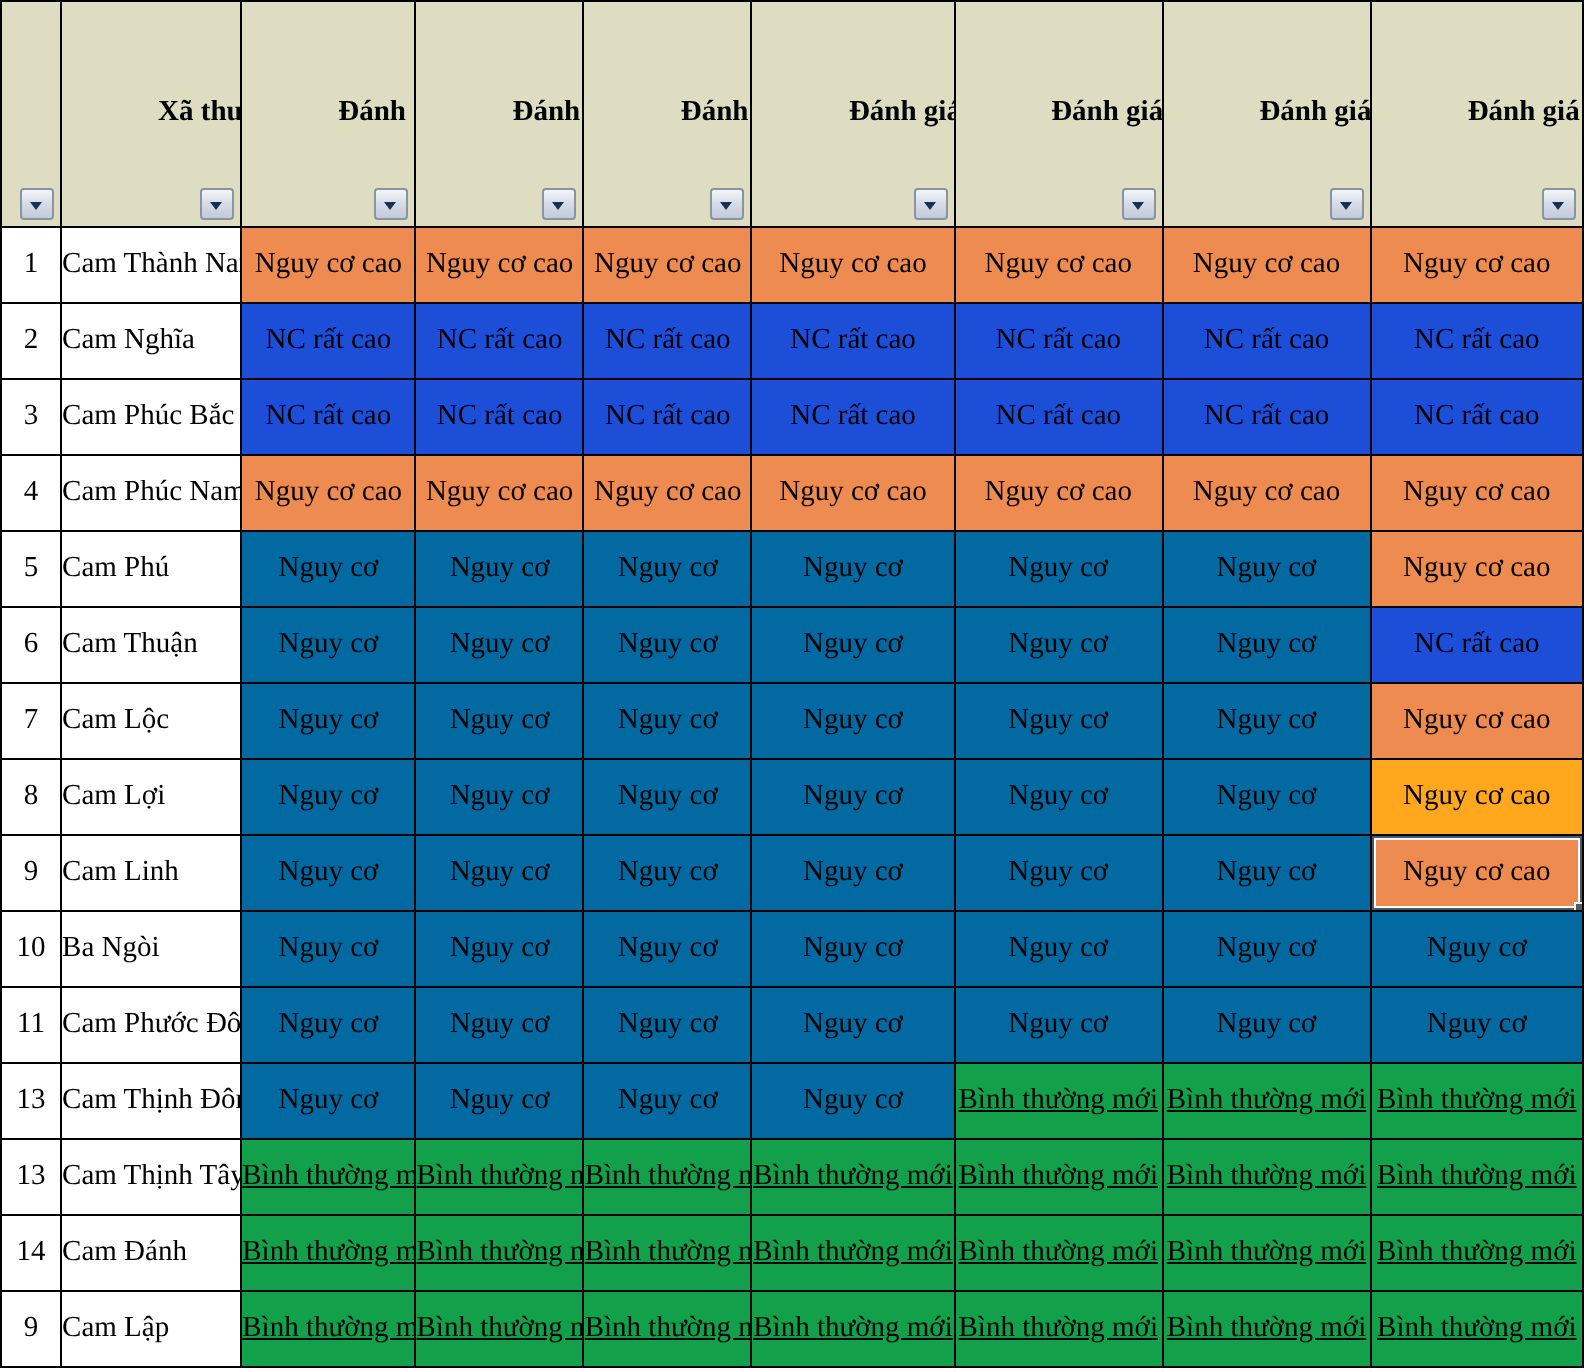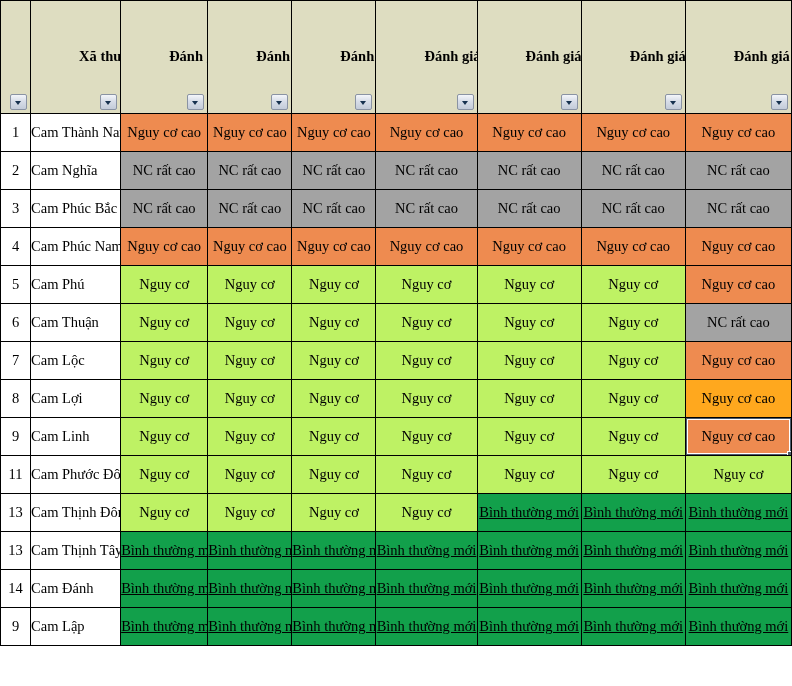--- a/index.html
+++ b/index.html
@@ -97,22 +97,22 @@
     word-wrap: break-word;
   }
   td.val {
     text-align: center;
     padding: 0 1px;
   }
 
   
   .c-high      { background: #EE8B50; }   
   .c-high2     { background: #FFA81E; }   
-  .c-veryhigh  { background: #a3a3a3; }   
-  .c-risk      { background: #bef264; }   
+  .c-veryhigh  { background: #1d4ed8; }   
+  .c-risk      { background: #0369a1; }   
   .c-normal    { background: #12A04B; text-decoration: underline; }
 
   
   td.active {
     position: relative;
   }
   td.active .selbox {
     position: absolute;
     left: -1px;
     top: -1px;
@@ -283,20 +283,31 @@
           <td class="name">Cam Linh</td>
           <td class="val c-risk"><span>Nguy cơ</span></td>
           <td class="val c-risk"><span>Nguy cơ</span></td>
           <td class="val c-risk"><span>Nguy cơ</span></td>
           <td class="val c-risk"><span>Nguy cơ</span></td>
           <td class="val c-risk"><span>Nguy cơ</span></td>
           <td class="val c-risk"><span>Nguy cơ</span></td>
           <td class="val c-high active"><span>Nguy cơ cao</span><span class="selbox"></span><span class="selhandle"></span></td>
         </tr>
         <tr style="height: 38px;">
+          <td class="num">10</td>
+          <td class="name">Ba Ngòi</td>
+          <td class="val c-risk"><span>Nguy cơ</span></td>
+          <td class="val c-risk"><span>Nguy cơ</span></td>
+          <td class="val c-risk"><span>Nguy cơ</span></td>
+          <td class="val c-risk"><span>Nguy cơ</span></td>
+          <td class="val c-risk"><span>Nguy cơ</span></td>
+          <td class="val c-risk"><span>Nguy cơ</span></td>
+          <td class="val c-risk"><span>Nguy cơ</span></td>
+        </tr>
+        <tr style="height: 38px;">
           <td class="num">11</td>
           <td class="name">Cam Phước Đông</td>
           <td class="val c-risk"><span>Nguy cơ</span></td>
           <td class="val c-risk"><span>Nguy cơ</span></td>
           <td class="val c-risk"><span>Nguy cơ</span></td>
           <td class="val c-risk"><span>Nguy cơ</span></td>
           <td class="val c-risk"><span>Nguy cơ</span></td>
           <td class="val c-risk"><span>Nguy cơ</span></td>
           <td class="val c-risk"><span>Nguy cơ</span></td>
         </tr>

